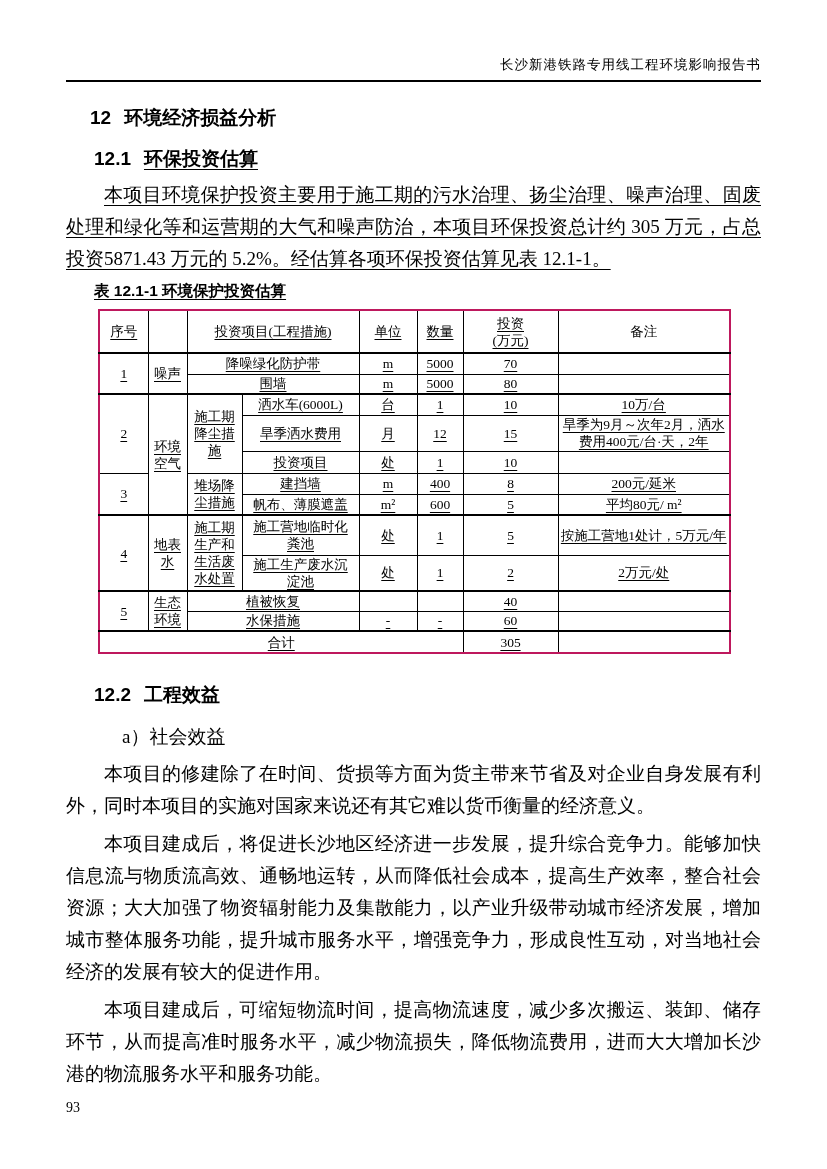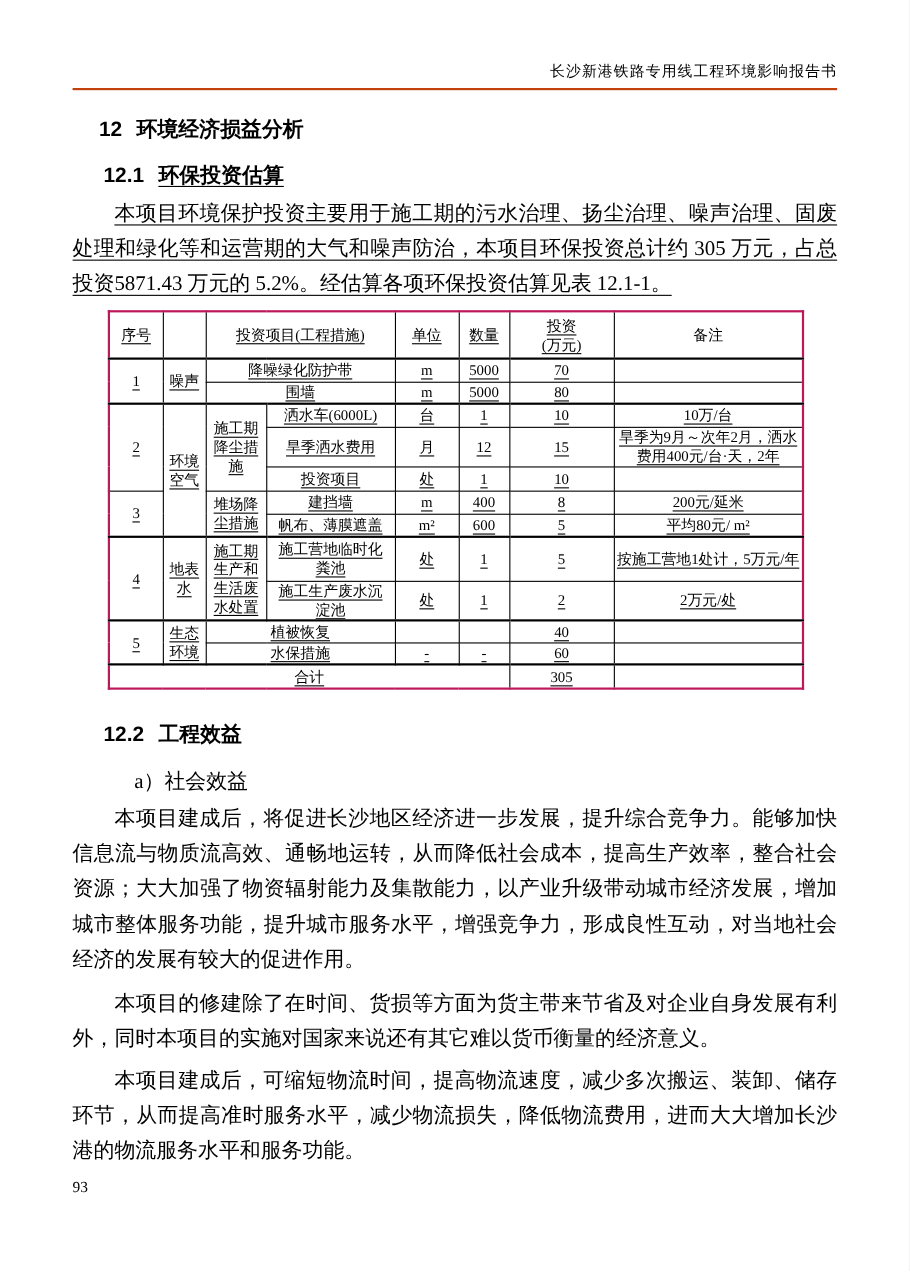--- a/index.html
+++ b/index.html
@@ -5,21 +5,21 @@
   * { margin:0; padding:0; box-sizing:border-box; }
   html,body { background:#e8e8e8; }
   .page {
     width:827px; height:1169px; background:#fff; color:#000;
     position:relative; overflow:hidden; margin:0 auto;
     font-family:"Liberation Serif","DejaVu Serif",serif;
   }
   .content { padding:56px 66px 0 66px; }
 
   .doc-header { text-align:right; font-size:13.5px; letter-spacing:1px;
-    padding-bottom:6px; border-bottom:2px solid #c2410c; }
+    padding-bottom:6px; border-bottom:2px solid #000000; }
 
   h1.sec { font-family:"Liberation Sans","DejaVu Sans",sans-serif;
     font-weight:bold; font-size:19px; margin:23px 0 0 24px; }
   h2.sec { font-family:"Liberation Sans","DejaVu Sans",sans-serif;
     font-weight:bold; font-size:19px; margin:15px 0 0 28px; }
   h2.sec2 { margin-top:28px; }
   .hnum { margin-right:13px; }
   .u-t { text-decoration:underline; text-underline-offset:4px; text-decoration-skip-ink:none; }
 
   p.body { font-size:19px; line-height:32px; text-align:justify;
@@ -54,20 +54,21 @@
     <div class="doc-header">
       <span>长沙新港铁路专用线工程环境影响报告书</span>
     </div>
 
     <h1 class="sec"><span class="hnum">12</span><span>环境经济损益分析</span></h1>
 
     <h2 class="sec"><span class="hnum">12.1</span><span class="u-t">环保投资估算</span></h2>
 
     <p class="body ul first-p">本项目环境保护投资主要用于施工期的污水治理、扬尘治理、噪声治理、固废处理和绿化等和运营期的大气和噪声防治，本项目环保投资总计约 305 万元，占总投资5871.43 万元的 5.2%。经估算各项环保投资估算见表 12.1-1。</p>
 
+    <div class="tbl-title">表 12.1-1 环境保护投资估算</div>
 
     <table class="inv">
       <colgroup>
         <col style="width:49px">
           <col style="width:39px">
           <col style="width:55px">
           <col style="width:117px">
         <col style="width:58px">
           <col style="width:46px">
           <col style="width:95px">
@@ -186,20 +187,20 @@
           <td>305</td>
           <td></td>
         </tr>
       </tbody>
     </table>
 
     <h2 class="sec sec2"><span class="hnum">12.2</span><span>工程效益</span></h2>
 
     <div class="sub-a">a）社会效益</div>
 
+    <p class="body" style="margin-top:8px">本项目的修建除了在时间、货损等方面为货主带来节省及对企业自身发展有利外，同时本项目的实施对国家来说还有其它难以货币衡量的经济意义。</p>
     <p class="body">本项目建成后，将促进长沙地区经济进一步发展，提升综合竞争力。能够加快信息流与物质流高效、通畅地运转，从而降低社会成本，提高生产效率，整合社会资源；大大加强了物资辐射能力及集散能力，以产业升级带动城市经济发展，增加城市整体服务功能，提升城市服务水平，增强竞争力，形成良性互动，对当地社会经济的发展有较大的促进作用。</p>
-    <p class="body" style="margin-top:8px">本项目的修建除了在时间、货损等方面为货主带来节省及对企业自身发展有利外，同时本项目的实施对国家来说还有其它难以货币衡量的经济意义。</p>
     <p class="body">本项目建成后，可缩短物流时间，提高物流速度，减少多次搬运、装卸、储存环节，从而提高准时服务水平，减少物流损失，降低物流费用，进而大大增加长沙港的物流服务水平和服务功能。</p>
 
     <div class="pageno">93</div>
 
   </div>
 </div>
 
 </body></html>

